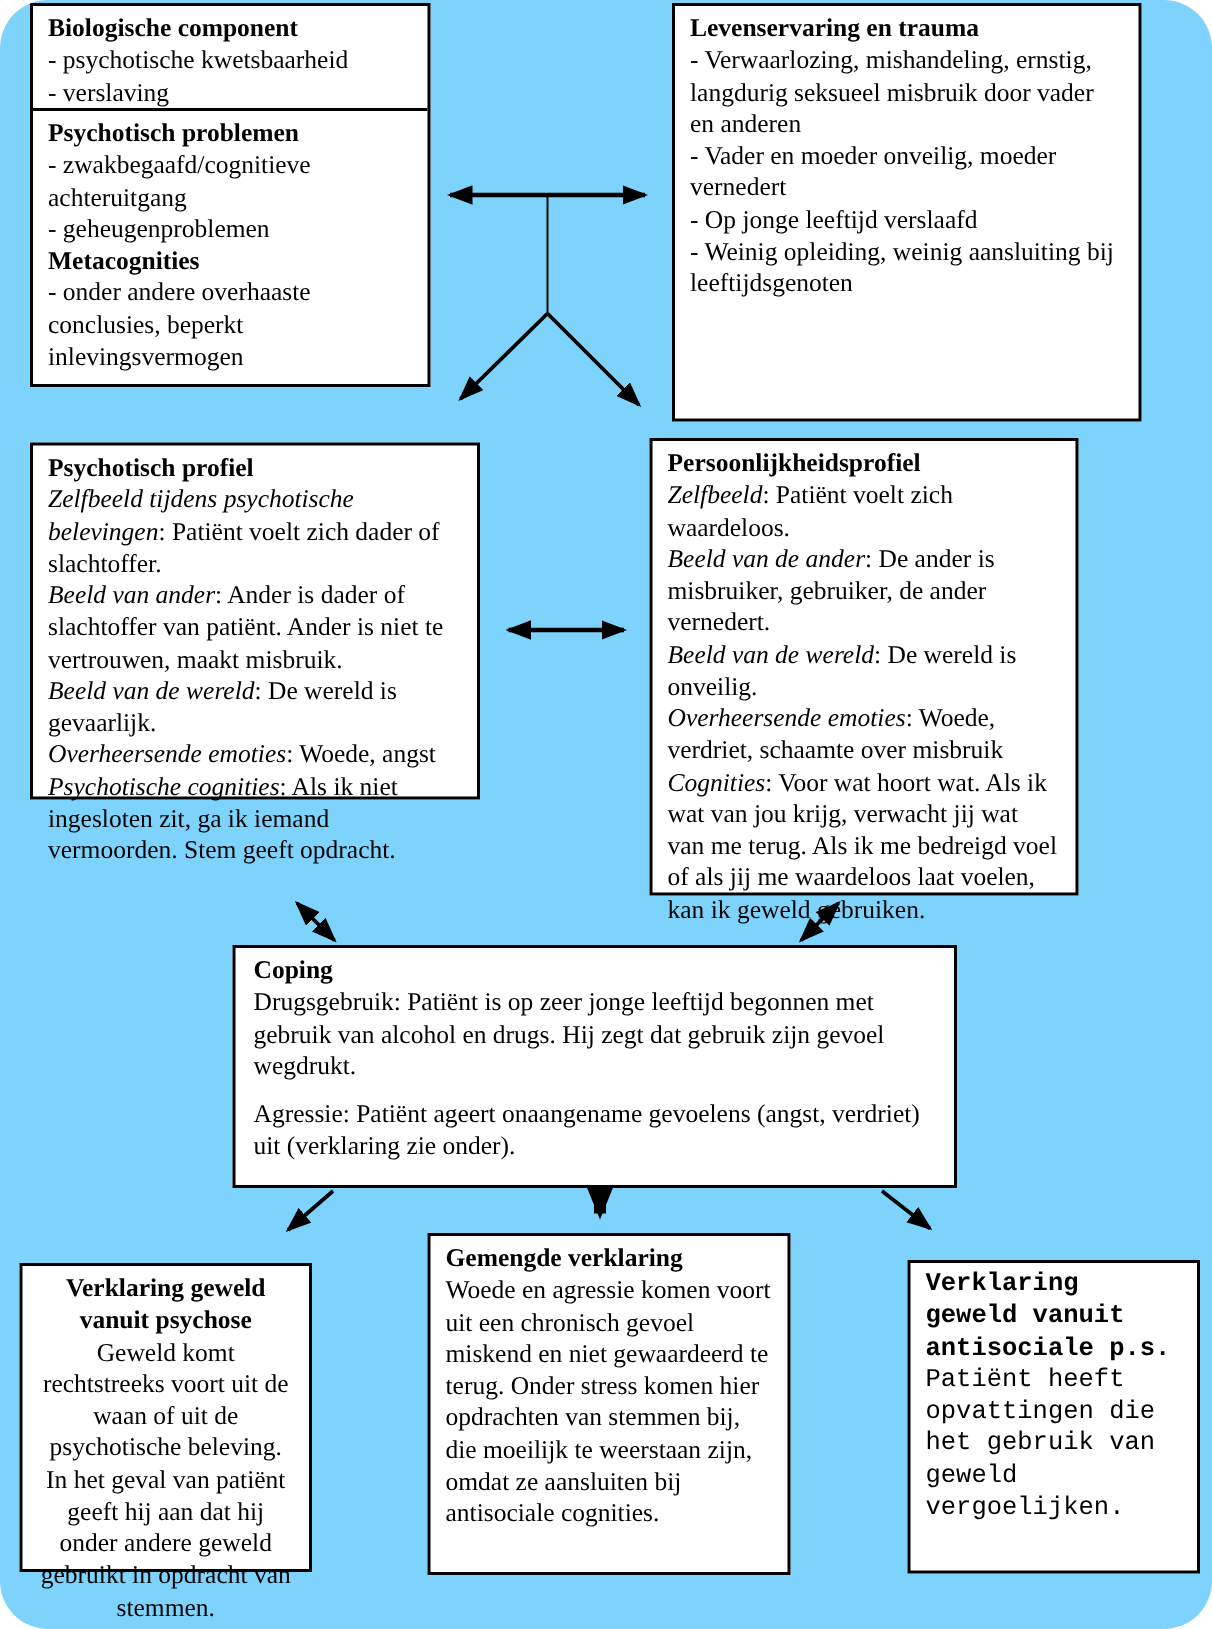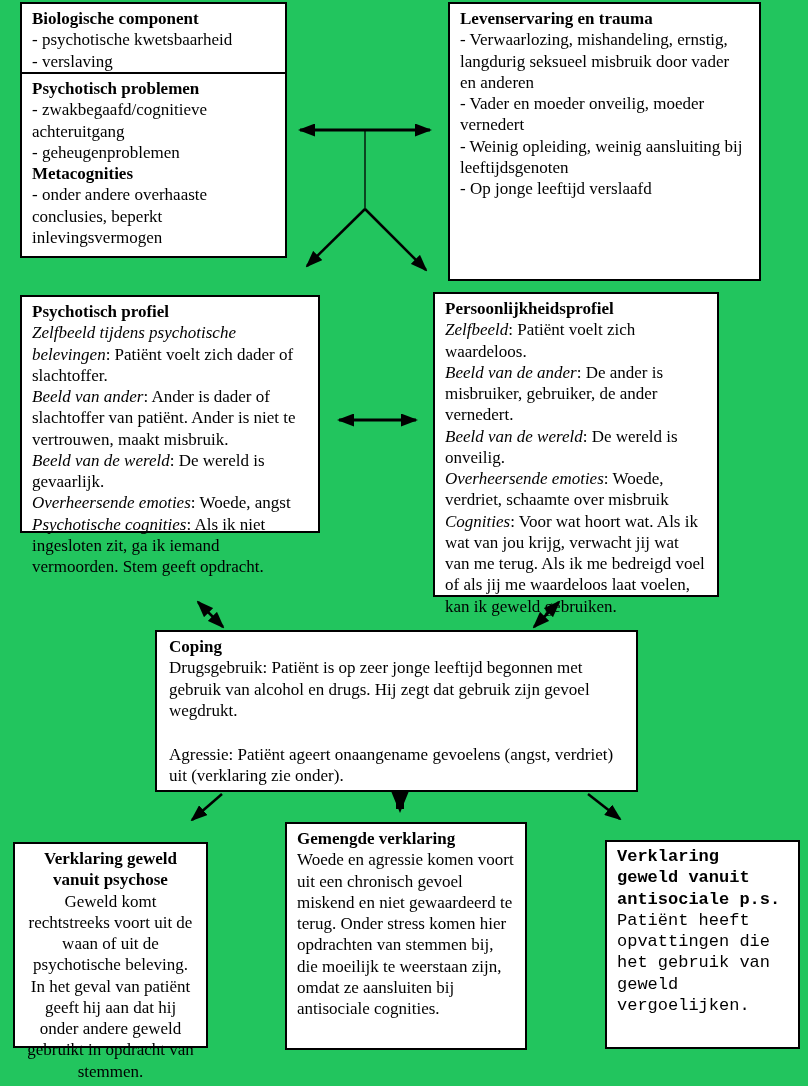--- a/index.html
+++ b/index.html
@@ -1,39 +1,40 @@
 <!DOCTYPE html>
 <html><head>
 <meta charset="utf-8">
 <style>
   html, body { margin: 0; padding: 0; background: #ffffff; }
   #canvas {
     position: relative;
     width: 808px;
     height: 1086px;
-    background: #22c55e;
+    background: #7dd3fc;
     font-family: "Liberation Serif", "DejaVu Serif", serif;
     font-size: 17px;
     line-height: 1.25;
     color: #000000;
     overflow: hidden;
+    border-radius: 32px;
   }
   .box {
     position: absolute;
     border: 2px solid #000000;
     background: #ffffff;
     box-sizing: border-box;
     padding: 4px 10px;
   }
   .box .title { font-weight: bold; }
   .it { font-style: italic; }
   .section { box-sizing: border-box; padding: 4px 10px; }
   .section.divided { border-bottom: 2px solid #000000; }
   .para { margin: 0; }
-  .para + .para { margin-top: 23px; }
+  .para + .para { margin-top: 11px; }
   #connectors {
     position: absolute;
     left: 0; top: 0;
     width: 808px; height: 1086px;
     pointer-events: none;
   }
   #connectors line { stroke: #000000; }
 </style>
 </head>
 <body>
@@ -73,22 +74,22 @@
       <div>- geheugenproblemen</div>
       <div class="title">Metacognities</div>
       <div>- onder andere overhaaste conclusies, beperkt inlevingsvermogen</div>
     </div>
   </div>
 
   <div class="box" style="left:448px; top:2px; width:313px; height:279px;">
     <div class="title">Levenservaring en trauma</div>
     <div>- Verwaarlozing, mishandeling, ernstig, langdurig seksueel misbruik door vader en anderen</div>
     <div>- Vader en moeder onveilig, moeder vernedert</div>
+    <div>- Op jonge leeftijd verslaafd</div>
     <div>- Weinig opleiding, weinig aansluiting bij leeftijdsgenoten</div>
-    <div>- Op jonge leeftijd verslaafd</div>
   </div>
 
   <div class="box" style="left:20px; top:295px; width:300px; height:238px;">
     <div class="title">Psychotisch profiel</div>
     <div class="entry"><span class="it">Zelfbeeld tijdens psychotische belevingen</span><span>: Patiënt voelt zich dader of slachtoffer.</span></div>
     <div class="entry"><span class="it">Beeld van ander</span><span>: Ander is dader of slachtoffer van patiënt. Ander is niet te vertrouwen, maakt misbruik.</span></div>
     <div class="entry"><span class="it">Beeld van de wereld</span><span>: De wereld is gevaarlijk.</span></div>
     <div class="entry"><span class="it">Overheersende emoties</span><span>: Woede, angst</span></div>
     <div class="entry"><span class="it">Psychotische cognities</span><span>: Als ik niet ingesloten zit, ga ik iemand vermoorden. Stem geeft opdracht.</span></div>
   </div>

